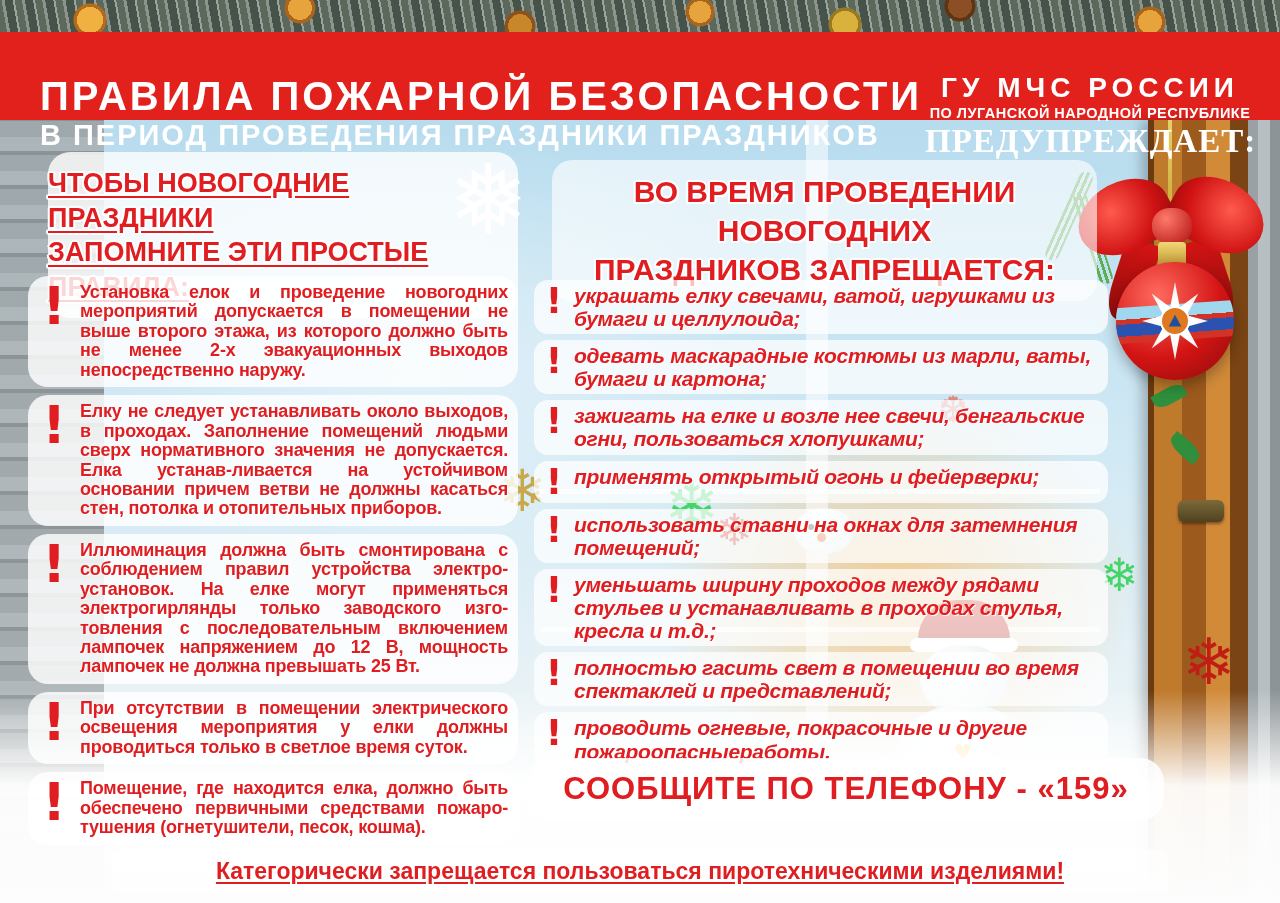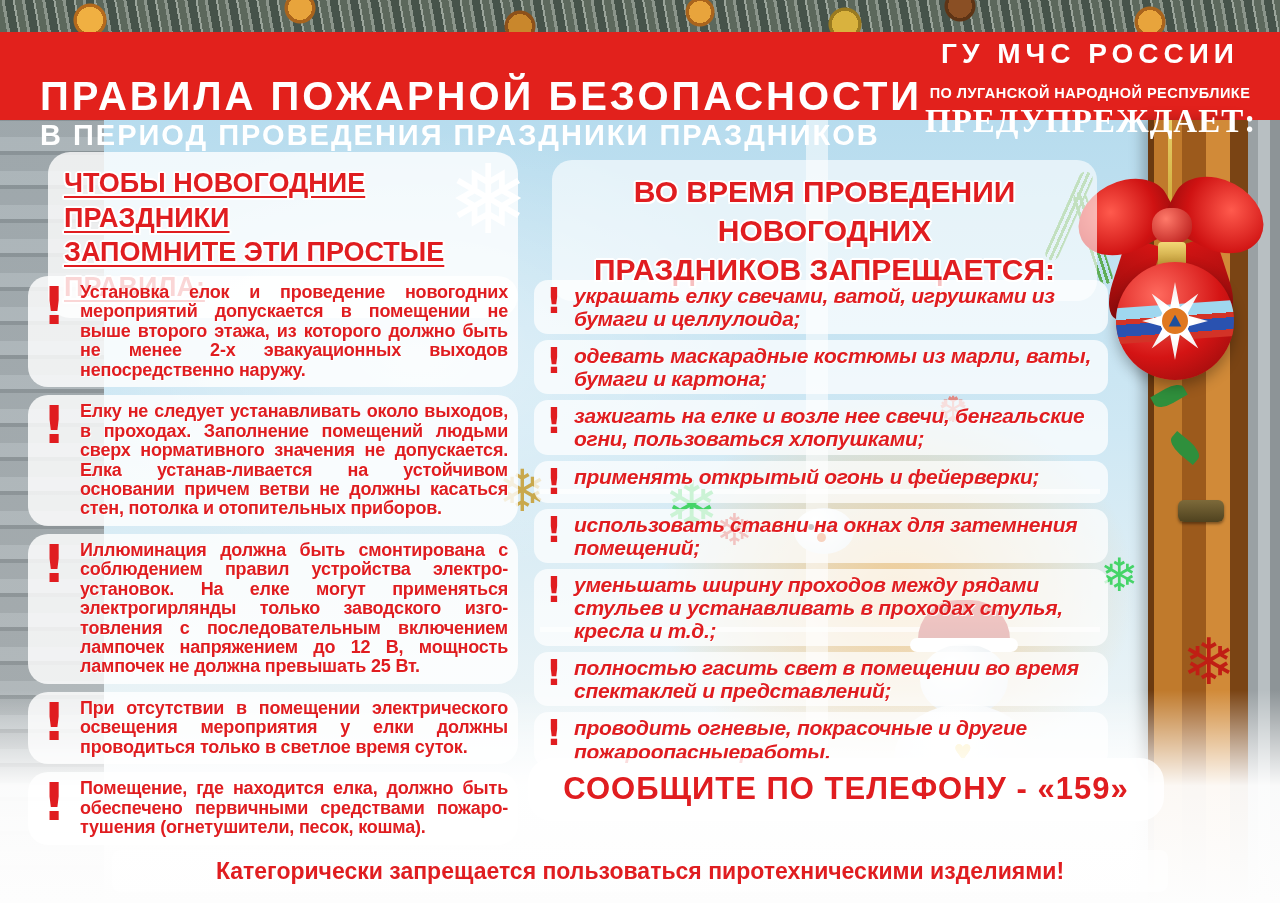--- a/index.html
+++ b/index.html
@@ -103,31 +103,31 @@
   .ball .emblem-tri{position:absolute;left:50px;top:50px;width:18px;height:18px;background:#1d4f9c;clip-path:polygon(50% 15%,85% 80%,15% 80%);}
   
   .flake{position:absolute;line-height:1;font-weight:normal;}
   .holly{position:absolute;width:34px;height:16px;background:#2f8f3c;border-radius:0 50% 0 50%;}
   .sprig{position:absolute;width:14px;height:96px;background:repeating-linear-gradient(90deg,#5fae57 0 3px,transparent 3px 6px);border-radius:7px;}
   
   .title-block{position:absolute;left:40px;top:44px;width:880px;color:#fff;z-index:2;margin-top:32px;}
   .title-line1{font-size:40px;letter-spacing:3px;line-height:1.0;white-space:nowrap;}
   .title-line2{font-size:29px;letter-spacing:2px;line-height:1.1;white-space:nowrap;margin-top:4px;}
   .agency-block{position:absolute;left:925px;top:38px;width:330px;color:#fff;text-align:center;z-index:2;}
-  .agency-line1{font-size:28px;letter-spacing:5px;white-space:nowrap;}
-  .agency-line2{font-size:14.5px;letter-spacing:.5px;white-space:nowrap;margin-top:15px;}
+  .agency-line1{font-size:28px;letter-spacing:5px;white-space:nowrap;margin-top:34px;}
+  .agency-line2{font-size:14.5px;letter-spacing:.5px;white-space:nowrap;margin-top:1px;}
   .agency-line3{font-family:"Liberation Serif",serif;font-size:33px;letter-spacing:1px;white-space:nowrap;margin-top:2px;}
   
   .outline{
     text-shadow:2px 0 0 #fff,-2px 0 0 #fff,0 2px 0 #fff,0 -2px 0 #fff,
       1.5px 1.5px 0 #fff,-1.5px -1.5px 0 #fff,1.5px -1.5px 0 #fff,-1.5px 1.5px 0 #fff;
   }
   .left-heading-box{
     position:absolute;left:48px;top:152px;width:470px;z-index:2;
-    background:rgba(255,255,255,.8);border-radius:22px;padding:14px 16px;
+    background:rgba(255,255,255,.8);border-radius:22px;padding:14px 0;
   }
   .left-heading-box .hline{
     color:var(--text-red);font-size:27px;line-height:1.28;text-decoration:underline;
     text-underline-offset:4px;
   }
   .rules-list{position:absolute;left:28px;top:276px;width:490px;display:flex;flex-direction:column;gap:8px;z-index:2;}
   .rule-card{
     display:flex;align-items:flex-start;background:rgba(255,255,255,.82);
     border-radius:20px;padding:7px 10px 7px 0;
   }
@@ -161,21 +161,21 @@
   .phone-box{
     position:absolute;left:528px;top:758px;width:636px;z-index:2;text-align:center;
     background:rgba(255,255,255,.85);border-radius:24px;padding:12px 6px;
   }
   .phone-box .pline{color:var(--text-red);font-size:31px;line-height:1.25;letter-spacing:1px;}
   .footer-strip{
     position:absolute;left:112px;top:850px;width:1056px;height:42px;z-index:2;
     background:rgba(255,255,255,.55);border-radius:8px;display:flex;align-items:center;justify-content:center;
   }
   .footer-strip .ftext{
-    color:var(--text-red);font-size:23px;text-underline-offset:3px;
+    color:var(--text-red);font-size:23px;text-decoration:underline;text-underline-offset:3px;
   }
 </style>
 </head>
 <body>
 
 <div class="poster">
 
   <div class="bg-top-strip"></div>
   <div class="bg-red-band"></div>
   <div class="bg-main"></div>

